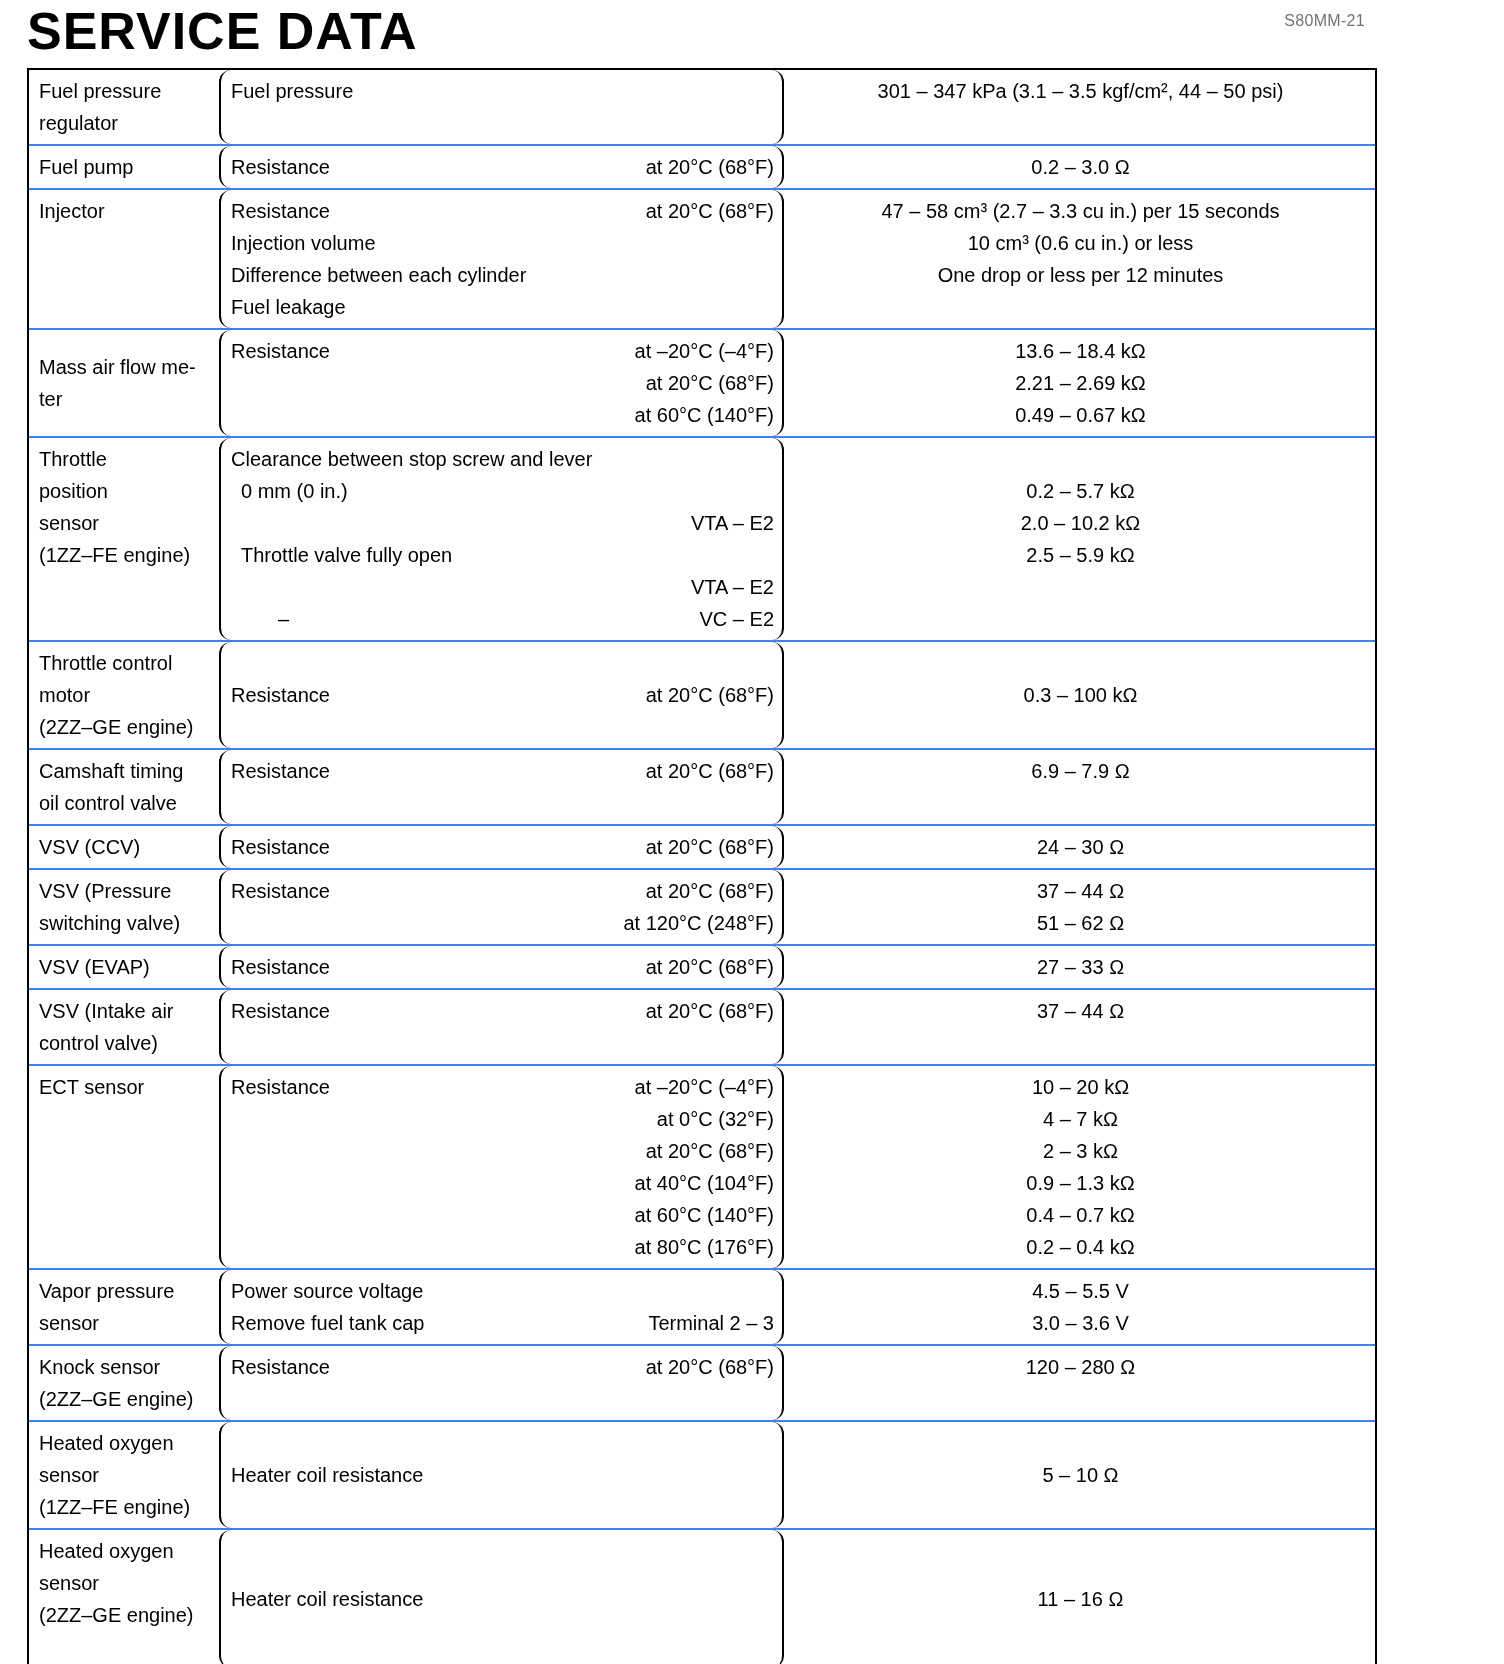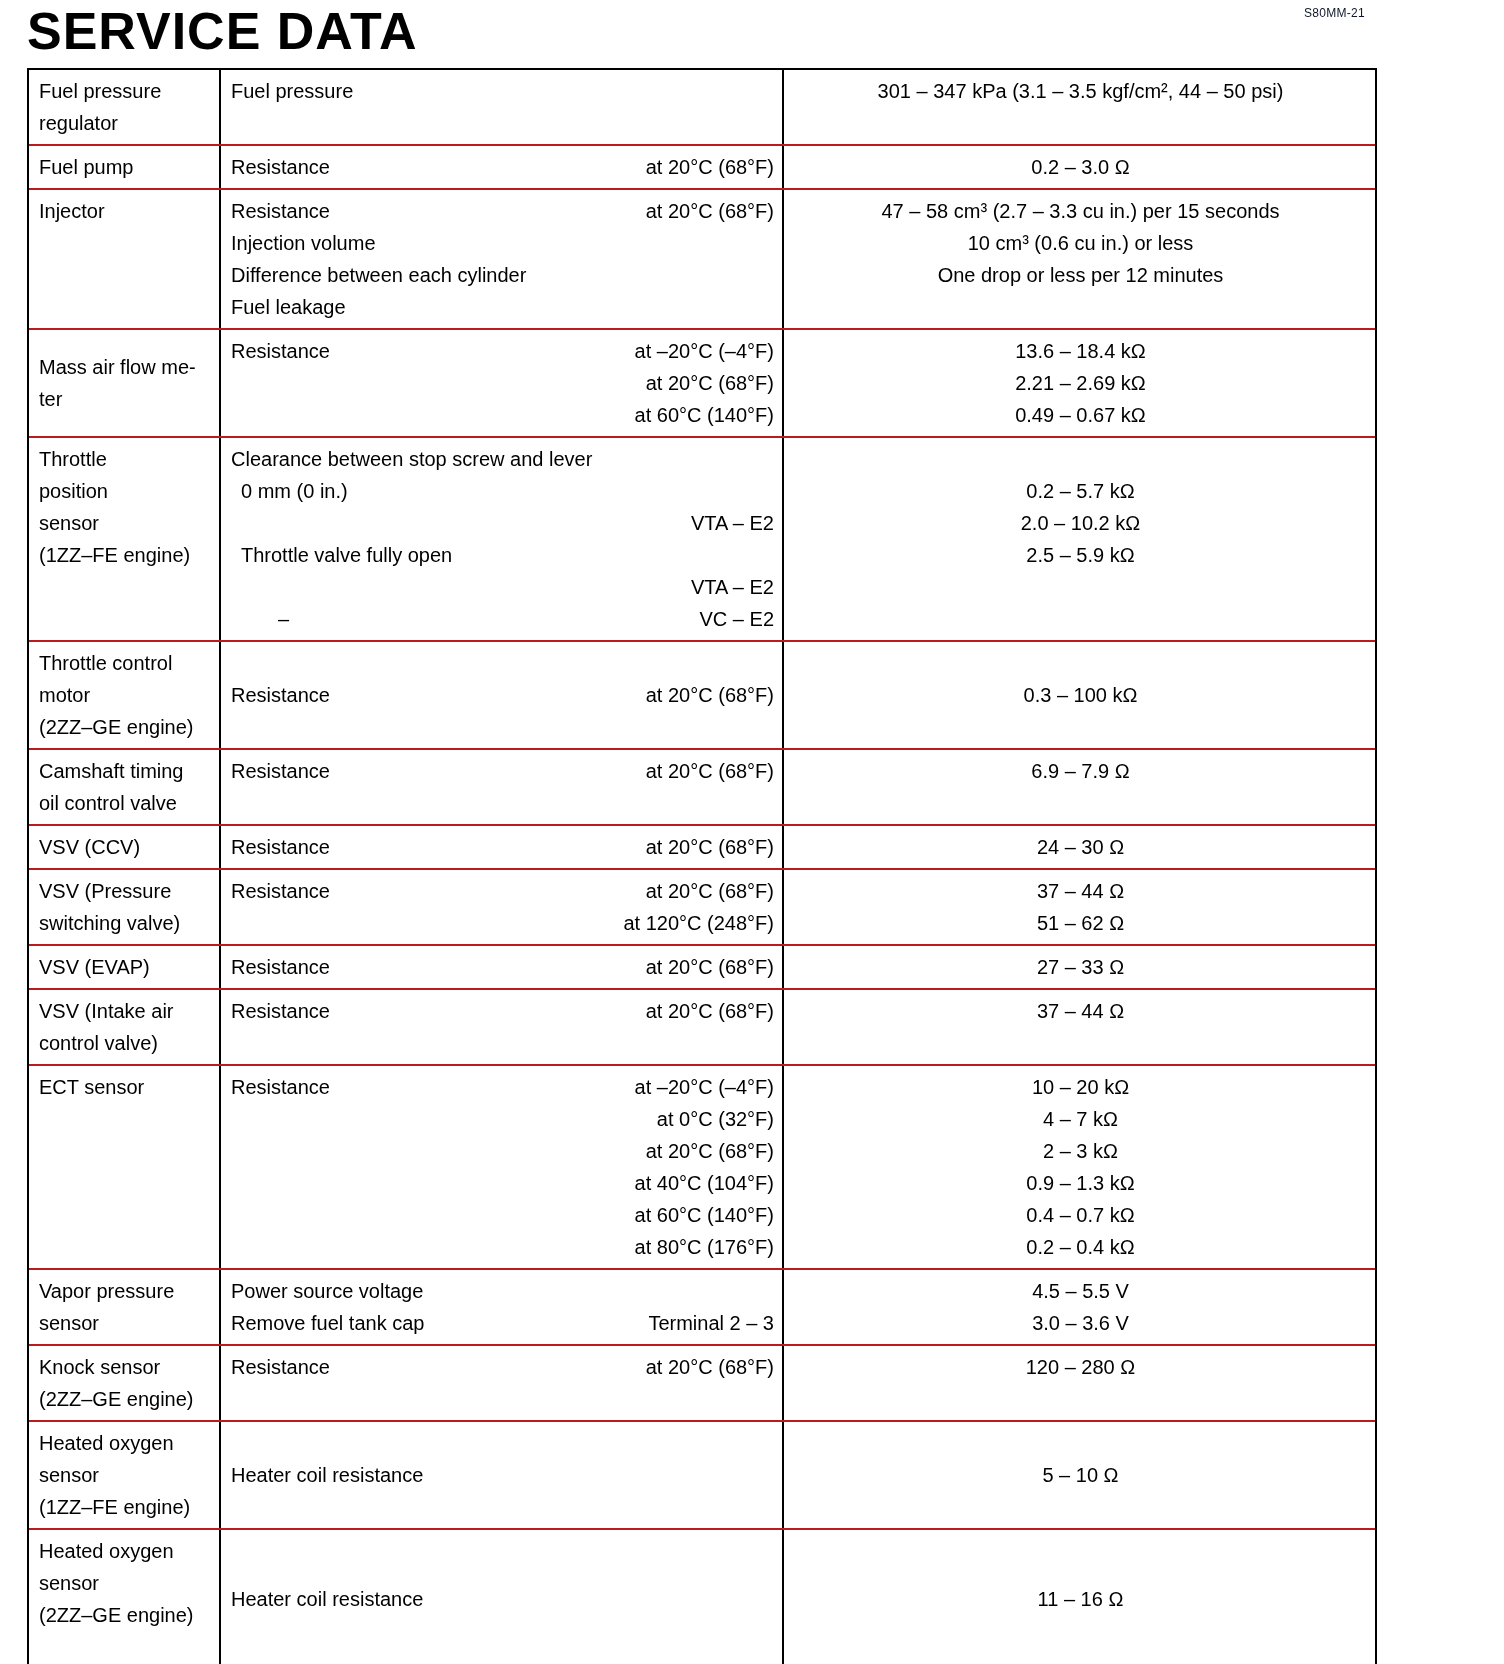--- a/index.html
+++ b/index.html
@@ -13,50 +13,51 @@
     overflow: hidden;
   }
   .page {
     position: absolute;
     left: 27px;
     top: 6px;
     width: 1350px;
   }
   .doc-code {
     position: absolute;
-    top: 0px;
+    top: 6px;
     right: 12px;
-    font-size: 12px;
+    font-size: 16px;
     letter-spacing: 0.3px;
-    color: #0f172a;
+    color: #737373;
   }
   .title {
     font-size: 52px;
     font-weight: bold;
     letter-spacing: 1px;
     line-height: 46px;
     margin: 2px 0 14px 0;
   }
   .table {
     border: 2px solid #000;
     background: #fff;
   }
   .trow {
     display: grid;
     grid-template-columns: 190px 565px 1fr;
-    border-top: 2px solid #b91c1c;
+    border-top: 2px solid #3b82f6;
   }
   .trow:first-child { border-top: none; }
   .cell {
     padding: 5px 10px;
     display: flex;
     flex-direction: column;
     justify-content: flex-start;
     font-size: 20px;
     line-height: 32px;
+    border-radius: 12px;
   }
   .mid {
     border-left: 2px solid #000;
     border-right: 2px solid #000;
     padding: 5px 8px 5px 10px;
   }
   .val { padding-left: 12px; }
   .vmid { justify-content: center; }
   .comp-line { min-height: 32px; }
   .line { display: flex; min-height: 32px; }

